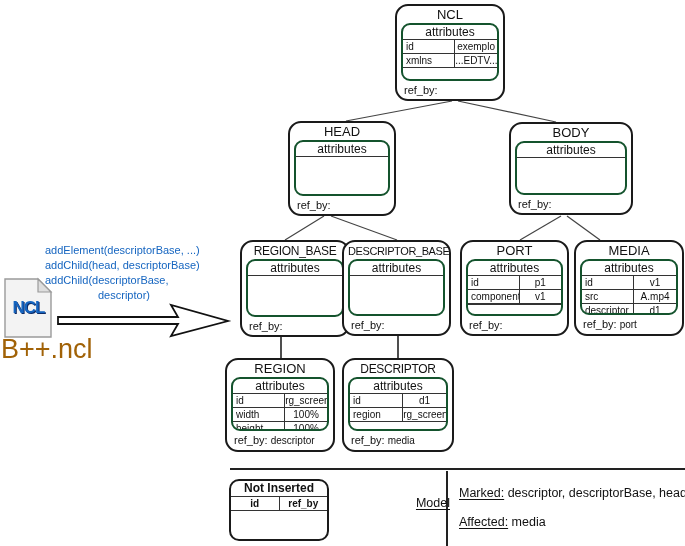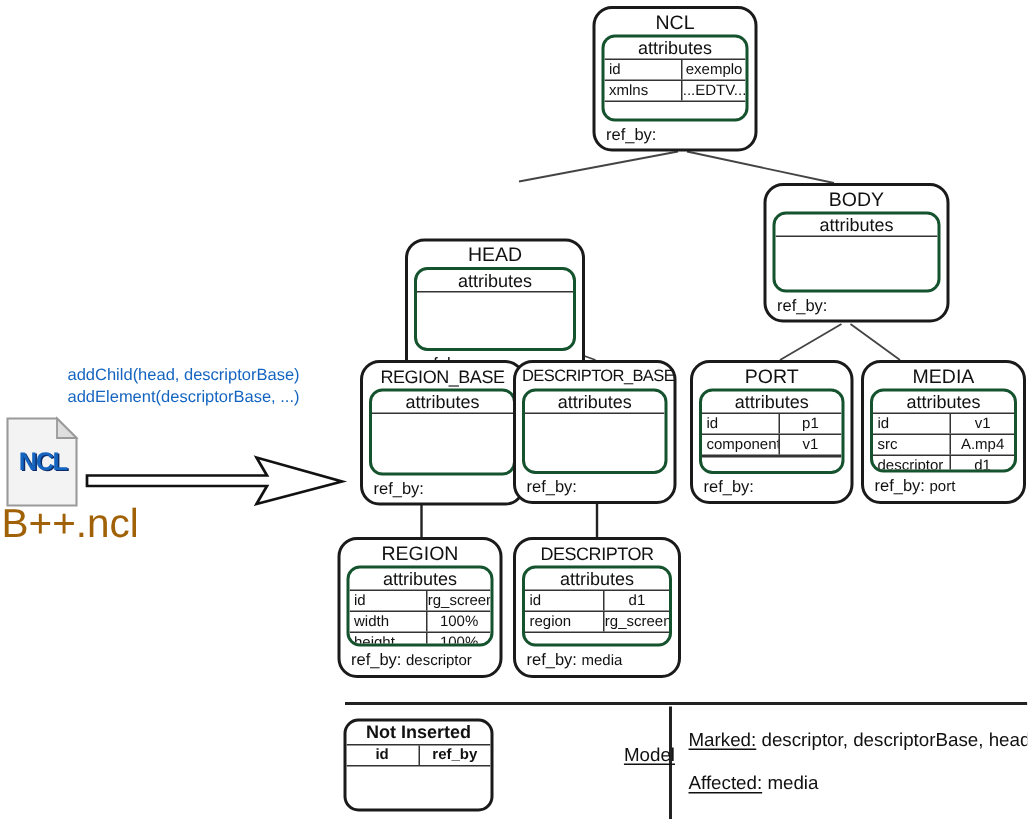--- a/index.html
+++ b/index.html
@@ -66,22 +66,24 @@
     <line x1="281" y1="336" x2="281" y2="358" stroke="#222" stroke-width="1.6"></line>
     <line x1="398" y1="336" x2="398" y2="358" stroke="#222" stroke-width="1.6"></line>
     <polygon points="58,317 178,317 171,305 228,321 171,336 178,324 58,324" fill="#fff" stroke="#111" stroke-width="1.8" stroke-linejoin="miter"></polygon>
     <g>
       <path d="M5,279 h33 l13,13 v45 h-46 z" fill="#f3f3f3" stroke="#9a9a9a" stroke-width="1.4"></path>
       <path d="M38,279 l13,13 h-13 z" fill="#dedede" stroke="#9a9a9a" stroke-width="1.2"></path>
     </g>
   </svg>
 
   <div class="code-lines">
+    <span class="ln">addElement(descriptorBase, ...)</span>
     <span class="ln">addChild(head, descriptorBase)</span>
-    <span class="ln">addElement(descriptorBase, ...)</span>
+    <span class="ln">addChild(descriptorBase,</span>
+    <span class="ln indent">descriptor)</span>
   </div>
 
   <div class="doc-icon">
     <span class="label">NCL</span>
   </div>
   <div class="file-name">B++.ncl</div>
 
   <div class="node" style="left:395px;top:4px;width:110px;height:97px;">
     <div class="node-title">NCL</div>
     <div class="attr-box">
@@ -92,21 +94,21 @@
       </div>
       <div class="attr-row">
         <span class="k">xmlns</span>
         <span class="v">...EDTV...</span>
       </div>
       <div class="attr-fill"></div>
     </div>
     <div class="ref-row">ref_by:</div>
   </div>
 
-  <div class="node" style="left:270px;top:121px;width:120px;height:95px;margin-top:38px;">
+  <div class="node" style="left:288px;top:121px;width:108px;height:95px;">
     <div class="node-title">HEAD</div>
     <div class="attr-box">
       <div class="attr-header">attributes</div>
       <div class="attr-fill"></div>
     </div>
     <div class="ref-row">ref_by:</div>
   </div>
 
   <div class="node" style="left:509px;top:122px;width:124px;height:93px;">
     <div class="node-title">BODY</div>

